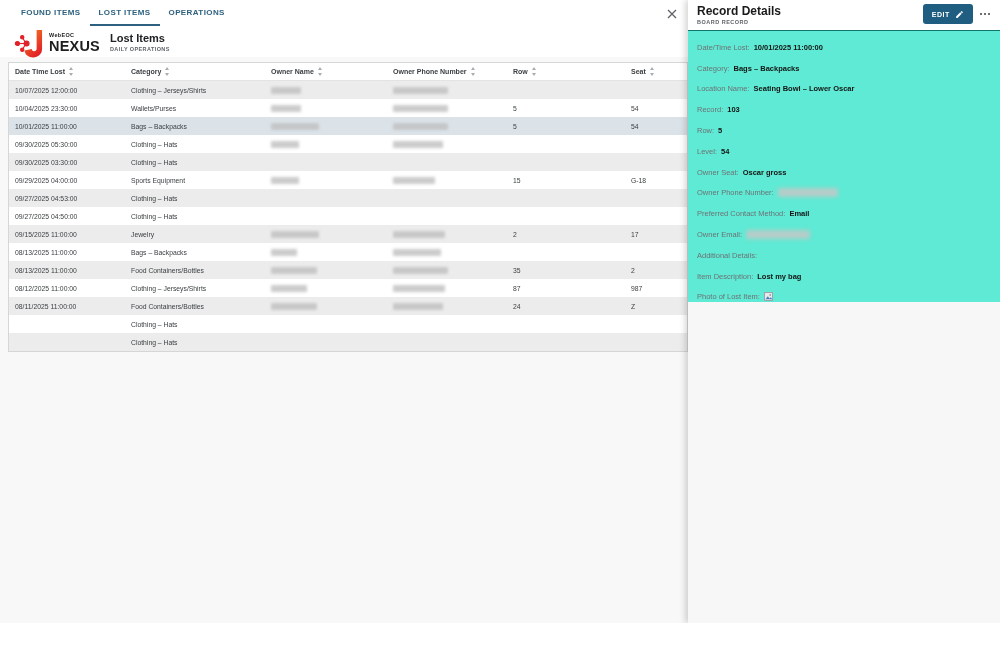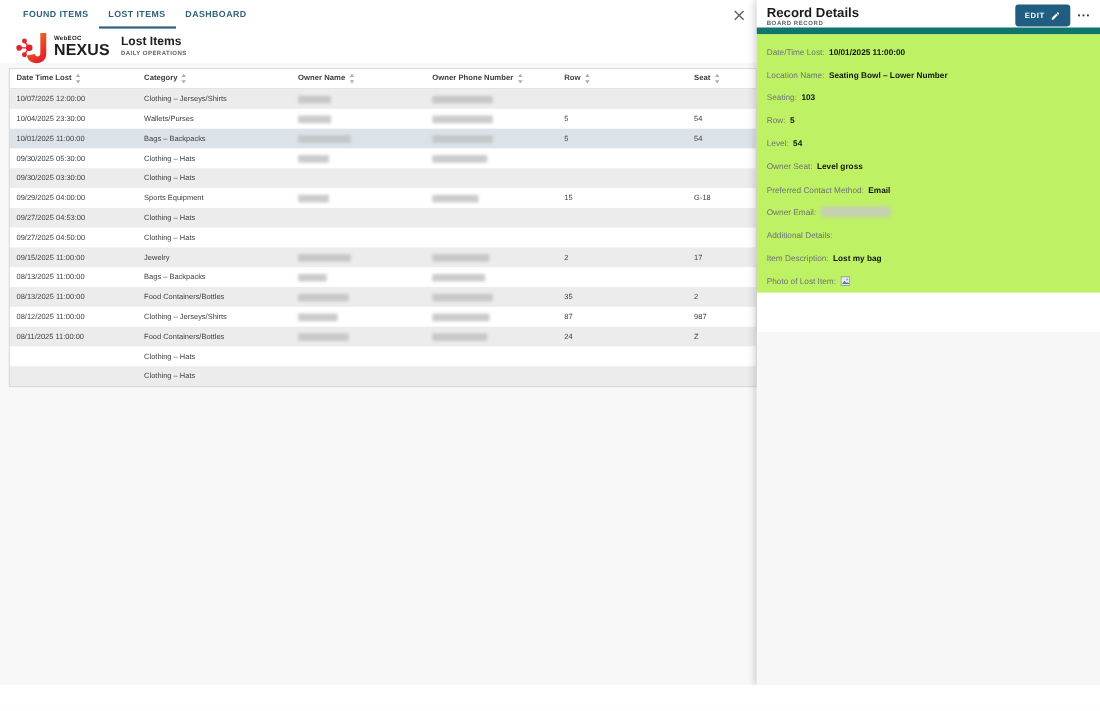--- a/index.html
+++ b/index.html
@@ -42,52 +42,52 @@
   .row:nth-child(odd) { background:#ececec; }
   .row:nth-child(even) { background:#ffffff; }
   .row.selected { background:#dbe3e9; }
   .td { font-size:6.8px; color:#3c4043; display:flex; align-items:center; padding-left:6px; overflow:hidden; white-space:nowrap; }
   .redact { display:inline-block; height:7px; background:#bfbfbf; border-radius:1px;
     filter:blur(1.6px); opacity:.8; }
 
   
   .details-panel { position:absolute; left:688px; top:0; width:312px; height:623px; background:#ffffff;
     box-shadow:-3px 0 6px rgba(0,0,0,.16); }
-  .panel-header { position:relative; height:31px; border-bottom:6px solid #0f766e; }
+  .panel-header { position:relative; height:31px; border-bottom:1px solid #0f766e; }
   .panel-title { position:absolute; left:9px; top:4px; font-size:12px; font-weight:bold; color:#1a1a1a; }
   .panel-subtitle { position:absolute; left:9px; top:19px; font-size:5.5px; font-weight:bold; color:#5f6368; letter-spacing:.5px; }
   .edit-btn { position:absolute; right:27px; top:4px; height:20px; padding:0 9px; background:#1f5e80;
     color:#ffffff; font-size:7px; font-weight:bold; letter-spacing:.6px; border:none; border-radius:3px;
     display:flex; align-items:center; gap:5px; cursor:pointer; font-family:"Liberation Sans", sans-serif; }
   .more-btn { position:absolute; right:8px; top:9px; width:14px; height:10px; background:transparent;
     border:none; cursor:pointer; display:flex; align-items:center; justify-content:center; gap:1.5px; padding:0; }
   .more-btn i { width:2.2px; height:2.2px; border-radius:50%; background:#3c4043; display:block; }
 
-  .details-fields { padding:6px 17px 0 9px; background:#bef264; }
+  .details-fields { padding:6px 17px 0 9px; background:#5eead4; }
   .field { height:20.8px; display:flex; align-items:center; white-space:nowrap; }
   .flabel { font-size:7.5px; color:#6e7276; margin-right:4px; }
   .fvalue { font-size:7.5px; font-weight:bold; color:#141414; }
   .redact2 { display:inline-block; height:9px; background:#c7c7c7; border-radius:1px; filter:blur(2px); opacity:.85; }
   .panel-lower { position:absolute; left:0; top:302px; width:312px; height:321px; background:#f7f7f8; }
 
   .bottom-strip { position:absolute; left:0; top:623px; width:1000px; height:23px; background:#ffffff; }
   .icon-svg { display:block; }
 </style>
 </head>
 <body>
 
 <div class="app">
 
   <div class="left-region">
     <div class="content-bg"></div>
 
     <div class="tabs-bar">
         <div class="tab">FOUND ITEMS</div>
         <div class="tab active">LOST ITEMS</div>
-        <div class="tab">DASHBOARD</div>
+        <div class="tab">OPERATIONS</div>
       </div>
 
     <div class="board-header">
       <svg class="logo-icon icon-svg" viewBox="0 0 32 30" width="32" height="29">
         <defs>
           <linearGradient id="lg" x1="0" y1="0" x2="0.6" y2="1">
             <stop offset="0" stop-color="#f58220"></stop>
               <stop offset="1" stop-color="#e22128"></stop>
           </linearGradient>
         </defs>
@@ -327,38 +327,46 @@
           <i></i>
           <i></i>
         </button>
     </div>
     <div class="details-fields">
         <div class="field">
           <span class="flabel">Date/Time Lost:</span>
           <span class="fvalue">10/01/2025 11:00:00</span>
         </div>
         <div class="field">
+          <span class="flabel">Category:</span>
+          <span class="fvalue">Bags – Backpacks</span>
+        </div>
+        <div class="field">
           <span class="flabel">Location Name:</span>
-          <span class="fvalue">Seating Bowl – Lower Number</span>
-        </div>
-        <div class="field">
-          <span class="flabel">Seating:</span>
+          <span class="fvalue">Seating Bowl – Lower Oscar</span>
+        </div>
+        <div class="field">
+          <span class="flabel">Record:</span>
           <span class="fvalue">103</span>
         </div>
         <div class="field">
           <span class="flabel">Row:</span>
           <span class="fvalue">5</span>
         </div>
         <div class="field">
           <span class="flabel">Level:</span>
           <span class="fvalue">54</span>
         </div>
         <div class="field">
           <span class="flabel">Owner Seat:</span>
-          <span class="fvalue">Level gross</span>
+          <span class="fvalue">Oscar gross</span>
+        </div>
+        <div class="field">
+          <span class="flabel">Owner Phone Number:</span>
+          <span class="redact2" style="width: 60px;"></span>
         </div>
         <div class="field">
           <span class="flabel">Preferred Contact Method:</span>
           <span class="fvalue">Email</span>
         </div>
         <div class="field">
           <span class="flabel">Owner Email:</span>
           <span class="redact2" style="width: 64px;"></span>
         </div>
         <div class="field">

